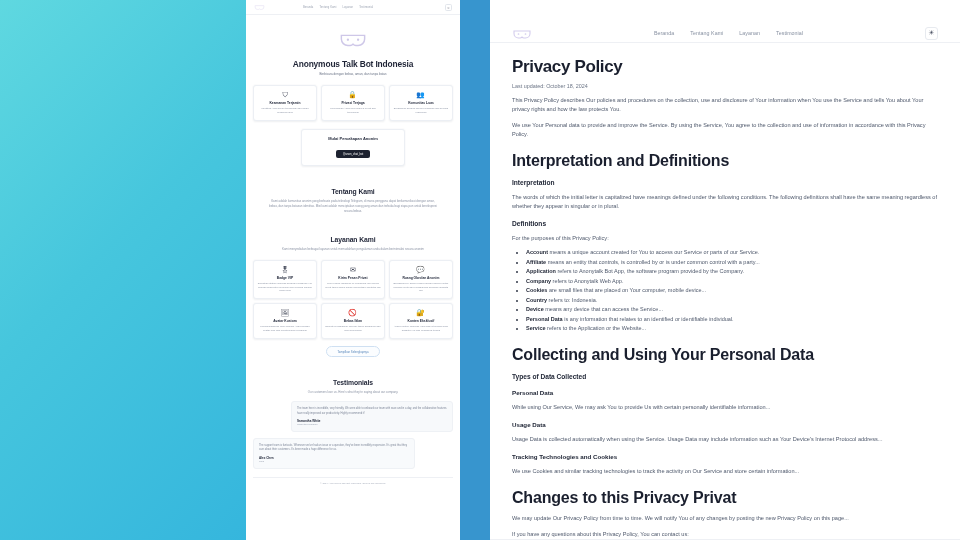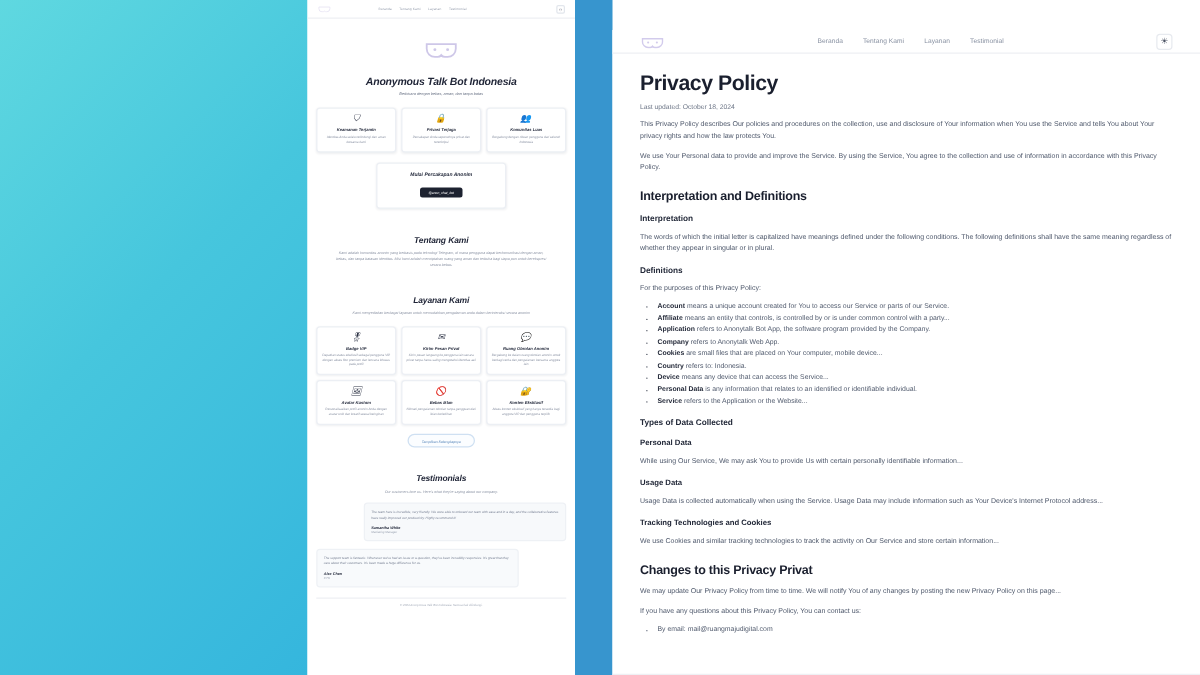--- a/index.html
+++ b/index.html
@@ -28,21 +28,21 @@
   .thumb-logo { width:11px; height:6px; opacity:.35; }
   .thumb-nav-items { display:flex; gap:6px; margin-left:auto; margin-right:auto; }
   .thumb-nav-items span {
     font-size:2.6px; color:#9aa2b1; letter-spacing:.1px; filter:blur(.18px);
   }
   .thumb-toggle {
     width:7px; height:7px; border:.4px solid #e2e6ec; border-radius:1.6px;
     display:flex; align-items:center; justify-content:center;
     font-size:4px; color:#556; margin-left:auto;
   }
-  .thumb-body { padding:0 7px;font-style:italic; }
+  .thumb-body { padding:0 7px; }
 
   .hero { text-align:center; padding-top:16px; }
   .hero-mask { width:30px; height:16px; margin:0 auto 8px; opacity:.55; }
   .hero-title {
     font-size:8.4px; font-weight:700; color:#1f2436; letter-spacing:-.15px;
   }
   .hero-sub {
     font-size:3.1px; color:#6a7386; margin-top:3px; filter:blur(.22px);
   }
 
@@ -127,21 +127,21 @@
 
   .content { padding:14px 22px 0; }
   h1.page-title {
     font-size:17px; font-weight:700; color:#1a1f2e; letter-spacing:-.35px;
   }
   .updated { font-size:5.4px; color:#6d7687; margin-top:6px; }
   p.body {
     font-size:5.6px; color:#4f596c; line-height:1.62; margin-top:7px;
   }
   h2 {
-    font-size:10px; font-weight:700; color:#1a1f2e;
+    font-size:16px; font-weight:700; color:#1a1f2e;
     margin-top:13px; letter-spacing:-.2px;
   }
   h3 {
     font-size:6.6px; font-weight:700; color:#222838; margin-top:9px;
   }
   h4 {
     font-size:6.2px; font-weight:700; color:#222838; margin-top:9px;
   }
   ul.defs { margin-top:5px; padding-left:14px; }
   ul.defs li {
@@ -319,20 +319,21 @@
       <li><b>Affiliate</b><span> means an entity that controls, is controlled by or is under common control with a party...</span></li>
       <li><b>Application</b><span> refers to Anonytalk Bot App, the software program provided by the Company.</span></li>
       <li><b>Company</b><span> refers to Anonytalk Web App.</span></li>
       <li><b>Cookies</b><span> are small files that are placed on Your computer, mobile device...</span></li>
       <li><b>Country</b><span> refers to: Indonesia.</span></li>
       <li><b>Device</b><span> means any device that can access the Service...</span></li>
       <li><b>Personal Data</b><span> is any information that relates to an identified or identifiable individual.</span></li>
       <li><b>Service</b><span> refers to the Application or the Website...</span></li>
     </ul>
 
+    <h2>Collecting and Using Your Personal Data</h2>
     <h3>Types of Data Collected</h3>
 
     <h4>Personal Data</h4>
     <p class="body">While using Our Service, We may ask You to provide Us with certain personally identifiable information...</p>
 
     <h4>Usage Data</h4>
     <p class="body">Usage Data is collected automatically when using the Service. Usage Data may include information such as Your Device's Internet Protocol address...</p>
 
     <h4>Tracking Technologies and Cookies</h4>
     <p class="body">We use Cookies and similar tracking technologies to track the activity on Our Service and store certain information...</p>

